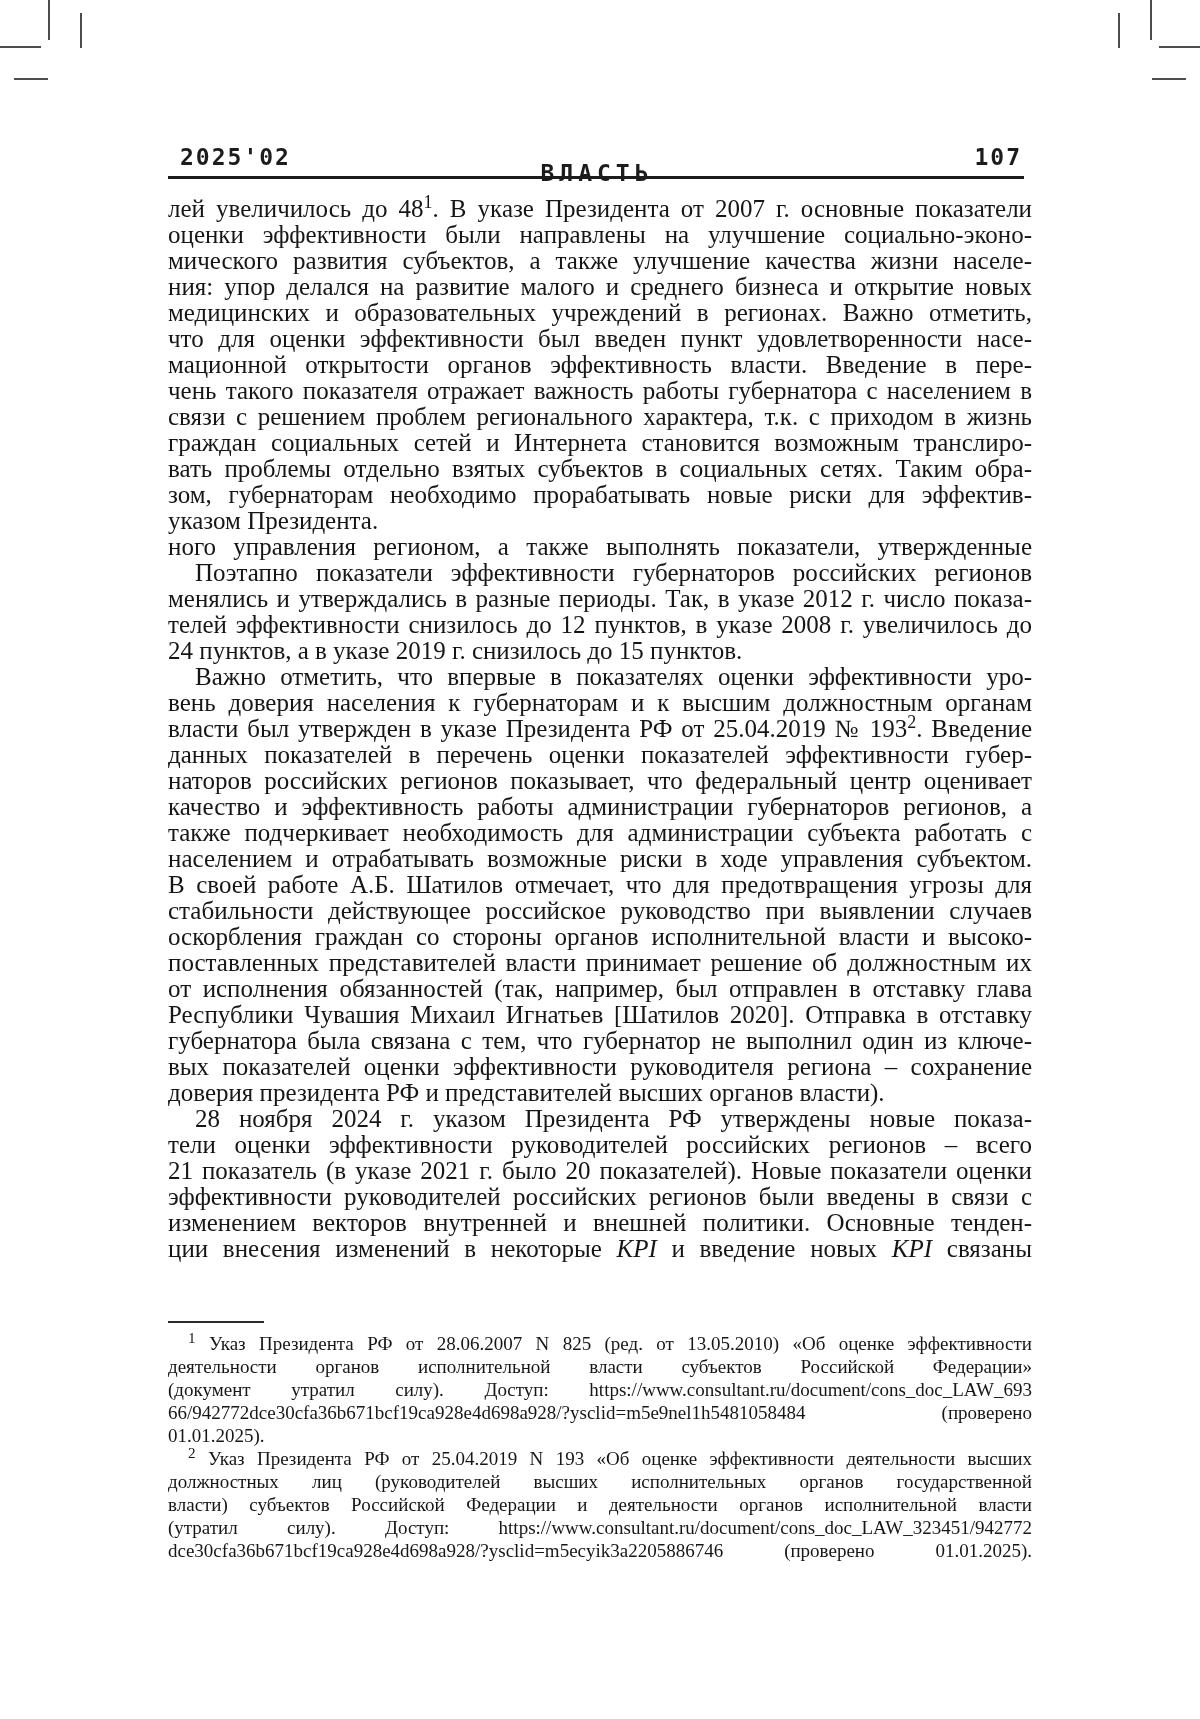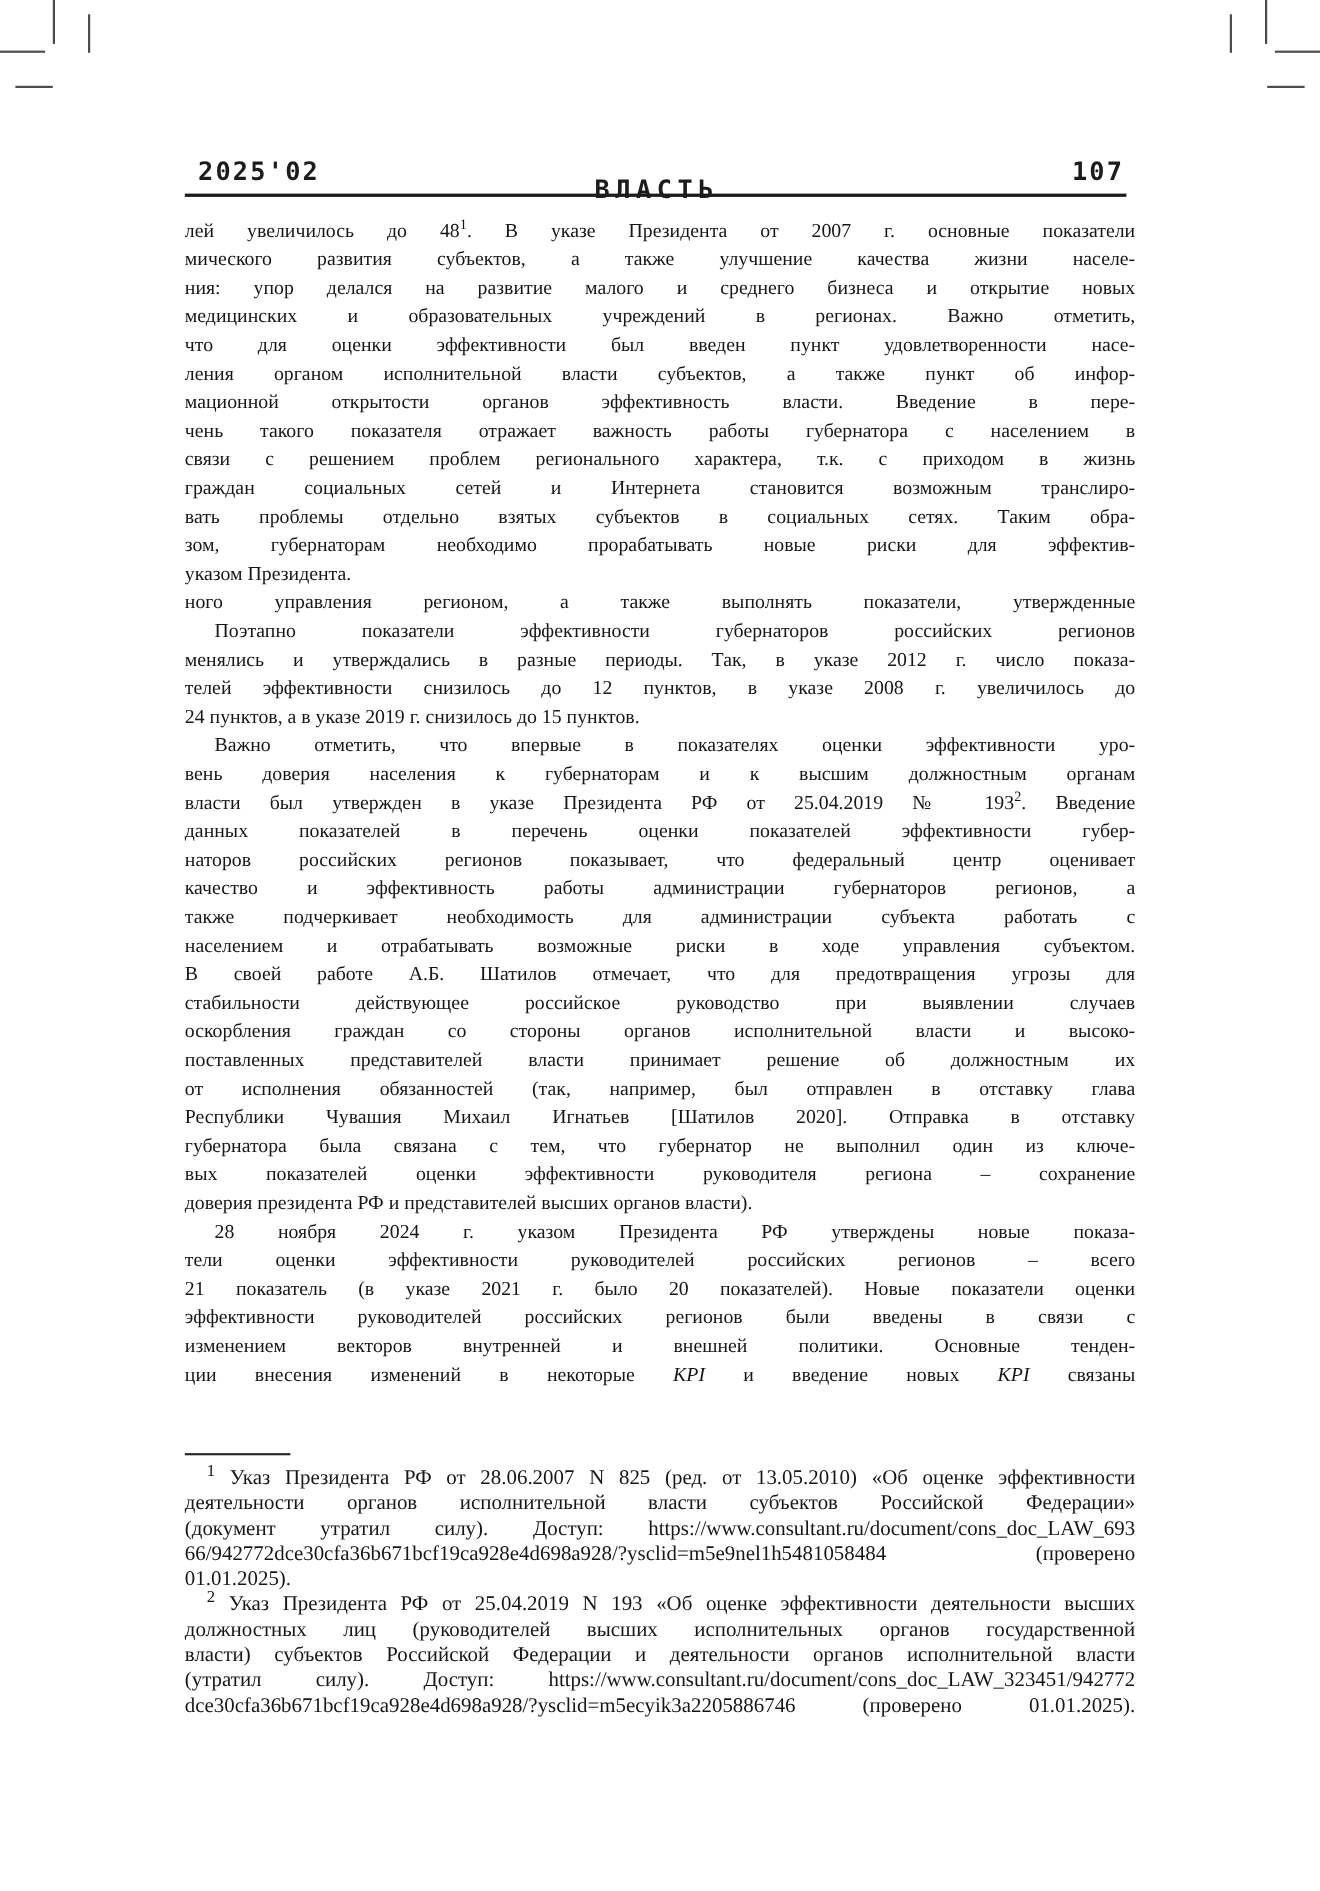--- a/index.html
+++ b/index.html
@@ -31,21 +31,21 @@
   .runhead .pnum { position: absolute; right: 2px; top: 0; letter-spacing: 2px; }
   .headrule {
     position: absolute; left: 168px; top: 176px; width: 856px; height: 3px;
     background: #1c1c1c;
   }
 
   
   .article {
     position: absolute;
     left: 168px; top: 196px; width: 864px;
-    font-size: 18px;
+    font-size: 25px;
     line-height: 26px;
   }
   .para { margin: 0; }
   .line {
     text-align: justify;
     text-align-last: justify;
     white-space: normal;
   }
   .line.endline { text-align-last: left; }
   .article .line.ind { text-indent: 27px; }
@@ -89,25 +89,25 @@
   <div class="runhead">
     <span class="issue">2025'02</span>
     <span class="jtitle">ВЛАСТЬ</span>
     <span class="pnum">107</span>
   </div>
   <div class="headrule"></div>
 
   <main class="article" id="article">
       <div class="para">
         <div class="line"><span>лей увеличилось до 48</span><sup>1</sup><span>. В указе Президента от 2007 г. основные показатели</span></div>
+        <div class="line"><span>оценки эффективности были направлены на улучшение социально-эконо-</span></div>
         <div class="line"><span>мического развития субъектов, а также улучшение качества жизни населе-</span></div>
         <div class="line"><span>ния: упор делался на развитие малого и среднего бизнеса и открытие новых</span></div>
         <div class="line"><span>медицинских и образовательных учреждений в регионах. Важно отметить,</span></div>
         <div class="line"><span>что для оценки эффективности был введен пункт удовлетворенности насе-</span></div>
-        <div class="line"><span>ления органом исполнительной власти субъектов, а также пункт об инфор-</span></div>
         <div class="line"><span>мационной открытости органов эффективность власти. Введение в пере-</span></div>
         <div class="line"><span>чень такого показателя отражает важность работы губернатора с населением в</span></div>
         <div class="line"><span>связи с решением проблем регионального характера, т.к. с приходом в жизнь</span></div>
         <div class="line"><span>граждан социальных сетей и Интернета становится возможным транслиро-</span></div>
         <div class="line"><span>вать проблемы отдельно взятых субъектов в социальных сетях. Таким обра-</span></div>
         <div class="line"><span>зом, губернаторам необходимо прорабатывать новые риски для эффектив-</span></div>
         <div class="line endline"><span>указом Президента.</span></div>
         <div class="line"><span>ного управления регионом, а также выполнять показатели, утвержденные</span></div>
       </div>
       <div class="para">

